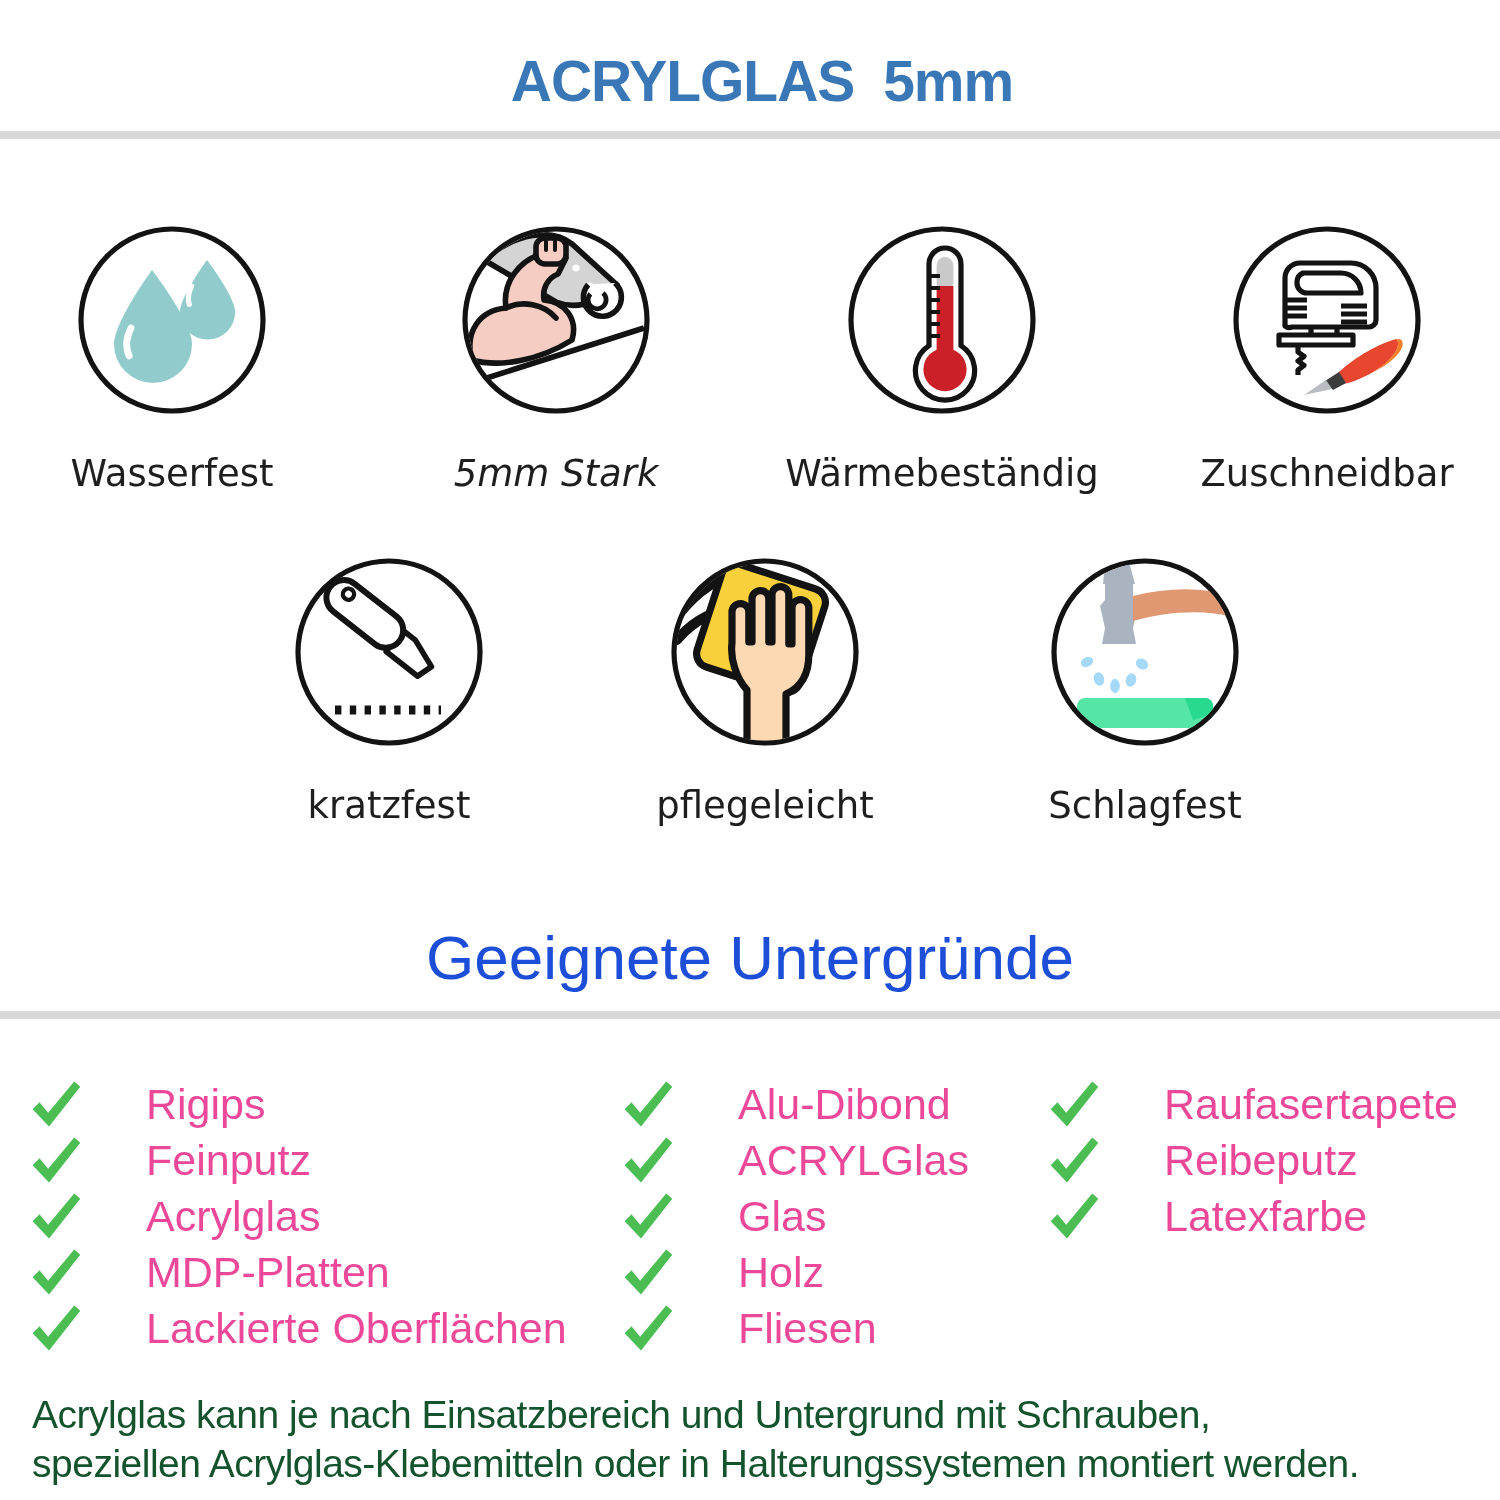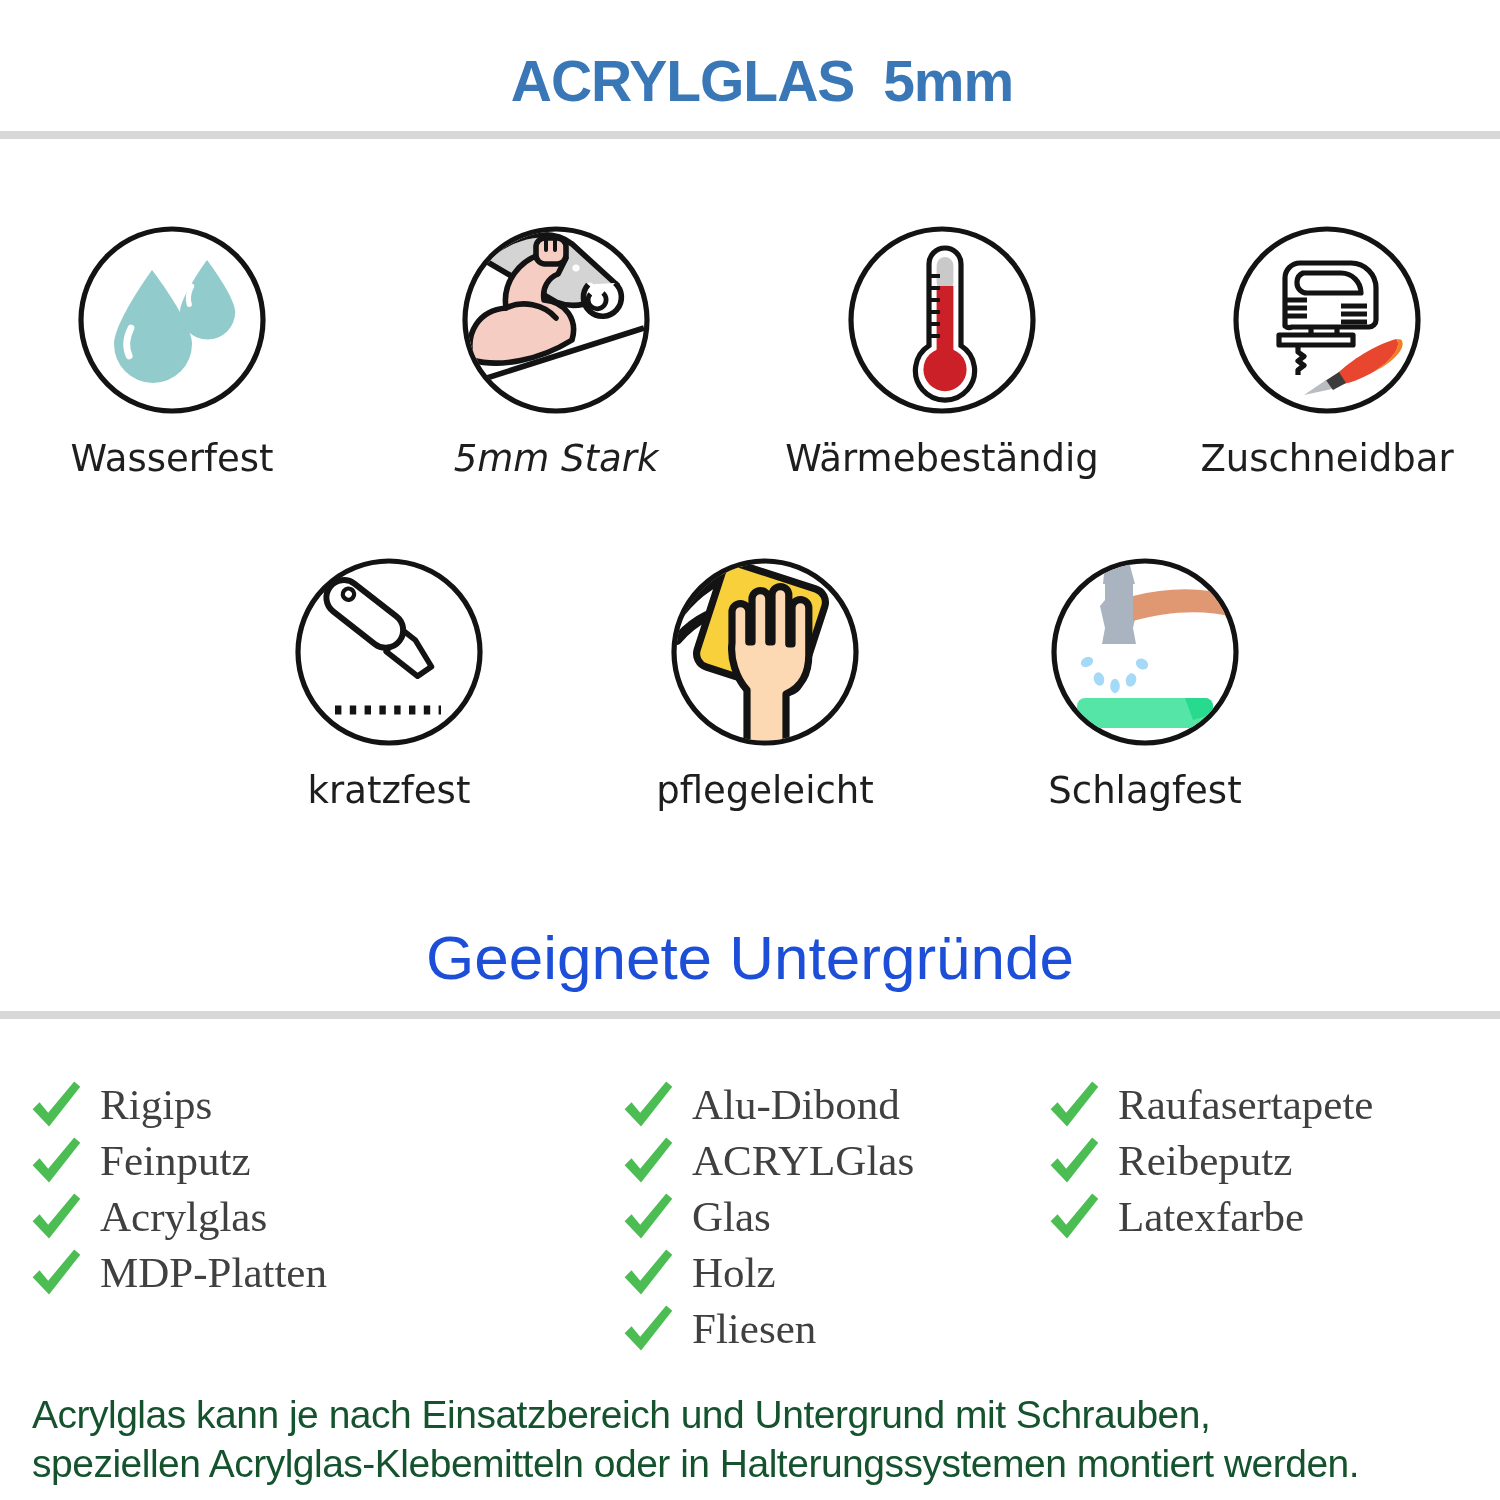--- a/index.html
+++ b/index.html
@@ -6,34 +6,34 @@
   .page{position:relative;width:1500px;height:1500px;background:#fff;overflow:hidden;
         font-family:"Liberation Sans",sans-serif;}
   .main-title{position:absolute;top:36px;left:0;width:100%;margin:12px;text-align:center;
         font-size:57px;font-weight:bold;letter-spacing:-1px;word-spacing:14px;color:#3a77b6;}
   .divider{position:absolute;left:0;width:1500px;height:8px;background:#d8d8d8;}
   .d1{top:131px;}
   .d2{top:1011px;}
   .feature{position:absolute;width:330px;text-align:center;}
   .feature .icon-circle{width:200px;height:200px;margin:0 auto;}
   .feature .icon-circle svg{width:200px;height:200px;display:block;}
-  .feature-label{margin-top:17px;font-family:"DejaVu Sans",sans-serif;
+  .feature-label{margin-top:32px;font-family:"DejaVu Sans",sans-serif;
         font-size:37px;color:#1e1e1e;}
   .r1{top:220px;}
   .p0{left:7px;} .p1{left:391px;font-style:italic;} .p2{left:777px;} .p3{left:1162px;}
   .r2{top:552px;}
   .q0{left:224px;} .q1{left:600px;text-align:center;} .q2{left:980px;}
   .sub-title{position:absolute;top:922px;left:0;width:100%;margin:0;text-align:center;
         font-size:62px;font-weight:normal;color:#1d4ed8;}
   .surfaces-col{position:absolute;top:1076px;margin:0;padding:0;list-style:none;}
   .c1{left:30px;} .c2{left:622px;} .c3{left:1048px;}
   .surface-item{display:flex;align-items:center;height:56px;}
   .surface-item .check{width:52px;height:52px;flex:0 0 52px;margin-right:18px;}
-  .surface-item span{font-family:Liberation Serif, serif;font-size:43px;
-        color:#404040;white-space:nowrap;}
+  .surface-item span{font-family:Liberation Sans, sans-serif;font-size:43px;
+        color:#ec4899;white-space:nowrap;margin-left:46px;}
   .footer{position:absolute;left:32px;top:1390px;font-size:39px;line-height:49px;
         letter-spacing:-0.5px;color:#14532d;white-space:nowrap;}
 </style>
 </head>
 <body>
 
 <svg width="0" height="0" style="position:absolute">
   <defs>
     <symbol id="check-sym" viewBox="0 0 60 60">
       <polygon points="3,36 11,28 21,40 51,4 58,10 22,56" fill="#4cbd53"></polygon>
@@ -210,20 +210,26 @@
           <use href="#check-sym"></use>
         </svg>
       <span>Acrylglas</span>
     </li>
     <li class="surface-item">
       <svg class="check">
           <use href="#check-sym"></use>
         </svg>
       <span>MDP-Platten</span>
     </li>
+    <li class="surface-item">
+      <svg class="check">
+          <use href="#check-sym"></use>
+        </svg>
+      <span>Lackierte Oberflächen</span>
+    </li>
   </ul>
 
   <ul class="surfaces-col c2">
     <li class="surface-item">
       <svg class="check">
           <use href="#check-sym"></use>
         </svg>
       <span>Alu-Dibond</span>
     </li>
     <li class="surface-item">

